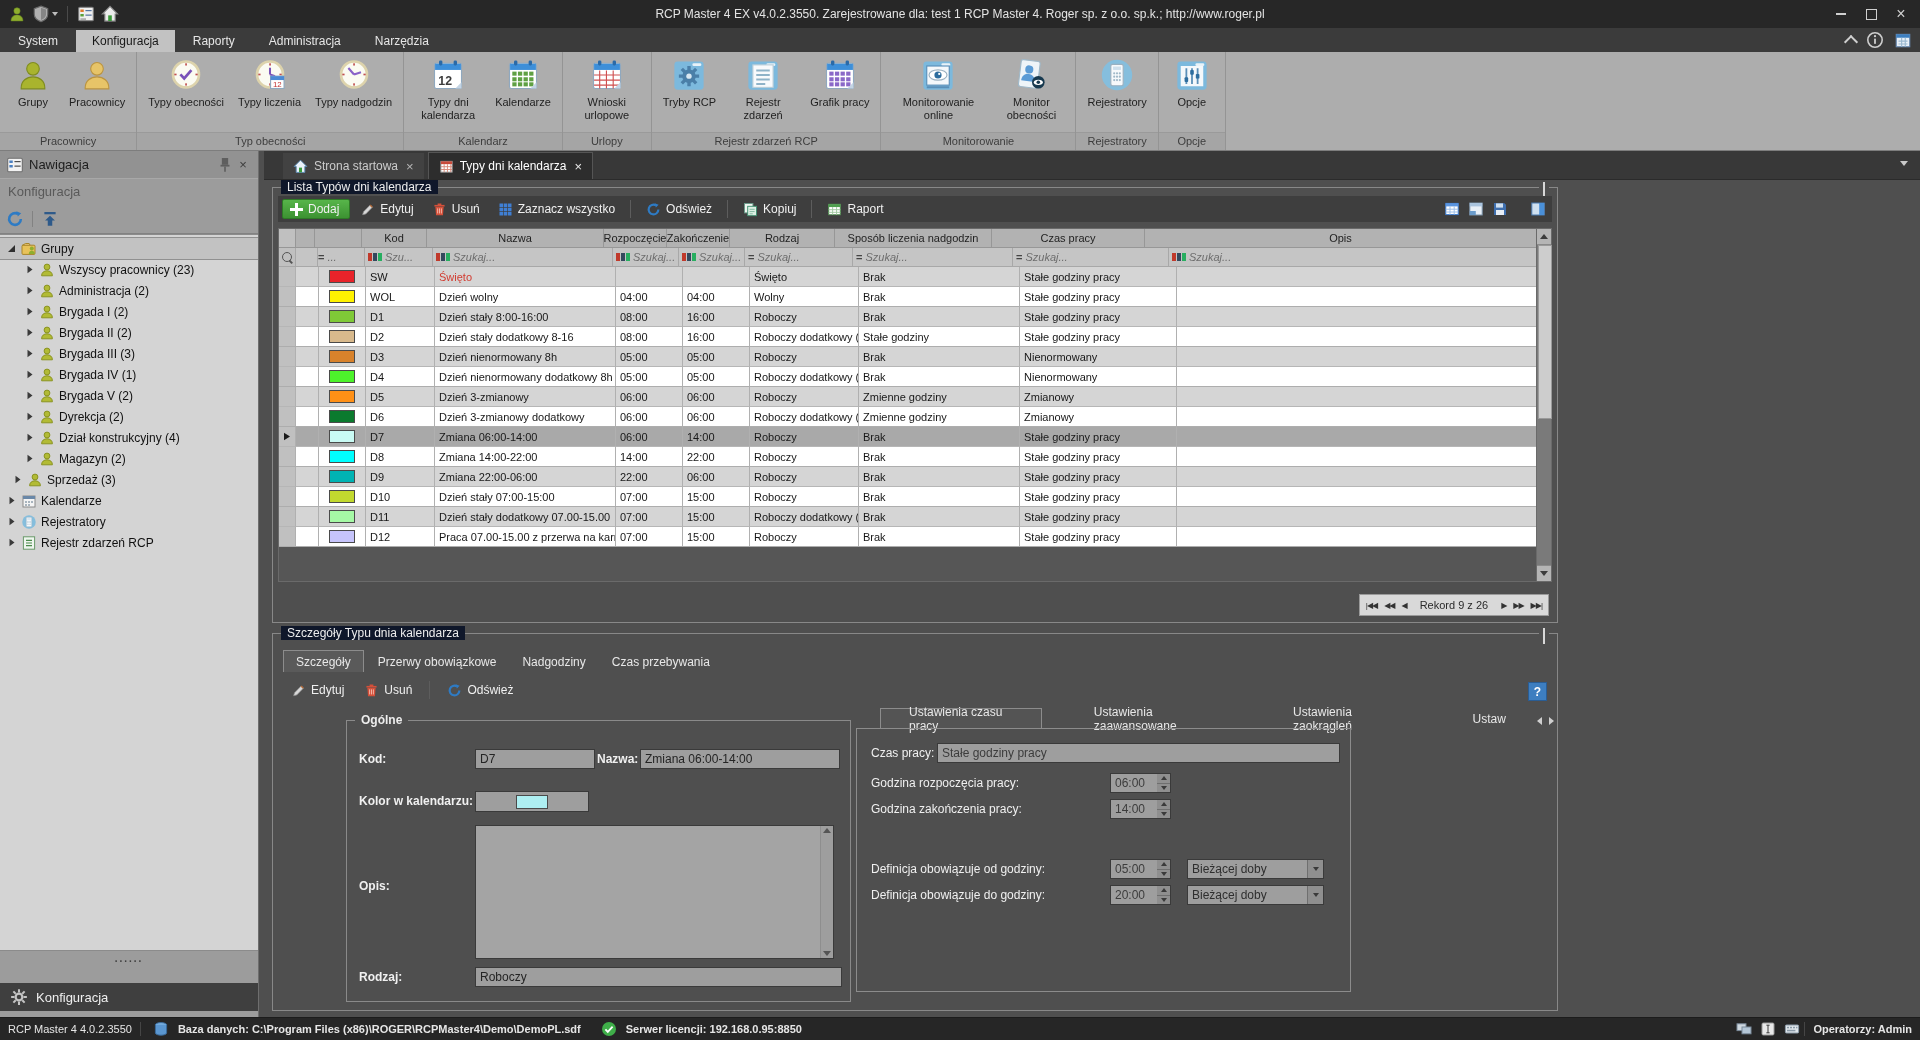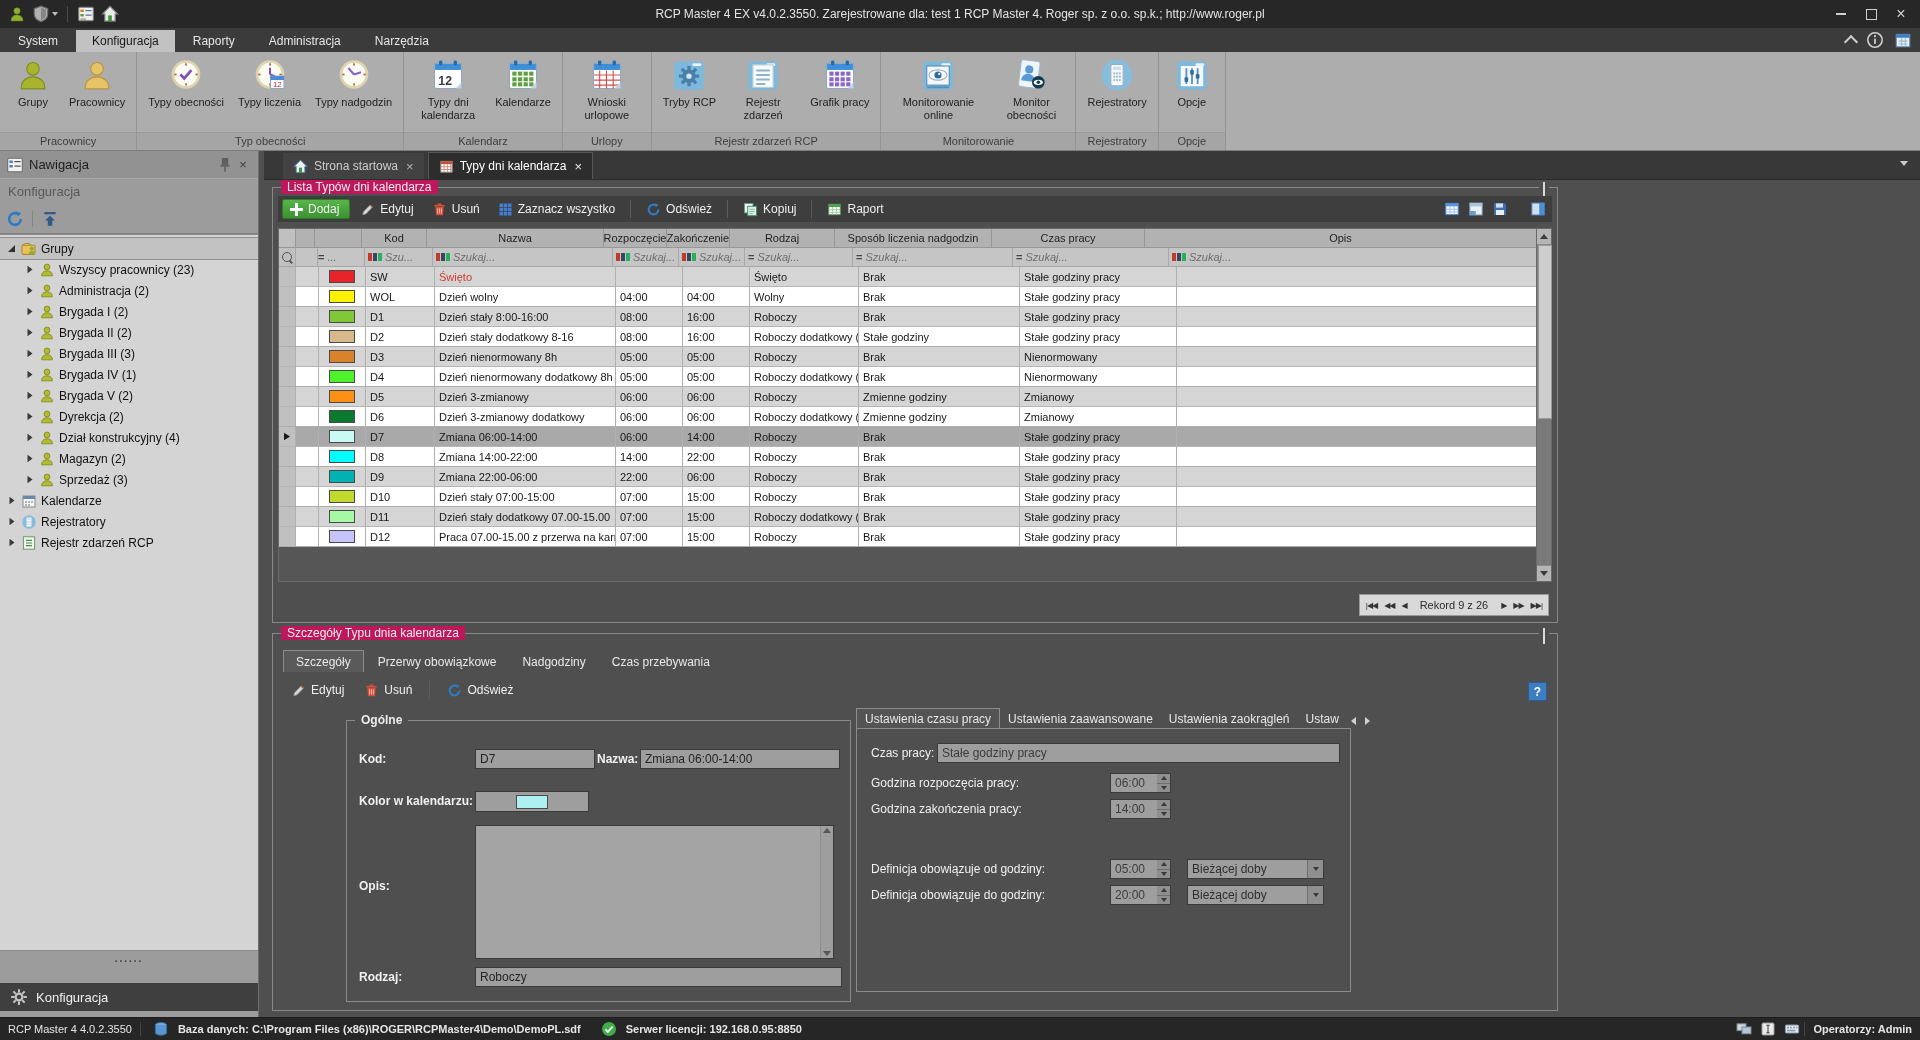--- a/index.html
+++ b/index.html
@@ -59,21 +59,21 @@
   .content{position:absolute;left:264px;top:151px;right:0;bottom:22px;background:#4f4f4f;}
   .doctabs{height:28px;background:#383838;border-bottom:1px solid #2b2b2b;display:flex;align-items:flex-end;position:relative;}
   .dtab{height:26px;display:flex;align-items:center;gap:6px;padding:0 10px;margin-right:4px;color:#cccccc;font-size:12px;background:#424242;}
   .dtab:first-of-type{margin-left:19px;}
   .dtab.active{background:#2d2d2d;color:#ffffff;border:1px solid #555;border-bottom:none;}
   .dtab .dclose{color:#b5b5b5;font-size:13px;margin-left:2px;}
   .dtab.active .dclose{color:#e8e8e8;}
   .dtabs-dd{position:absolute;right:12px;top:10px;width:0;height:0;border-left:4px solid transparent;border-right:4px solid transparent;border-top:5px solid #c9c9c9;}
   
   .gbox{position:absolute;border:1px solid #888888;}
-  .gbox-cap{position:absolute;top:-8px;left:8px;background:#be185d;padding:0 6px;color:#ededed;font-size:12px;white-space:nowrap;}
+  .gbox-cap{position:absolute;top:-8px;left:8px;background:#0f172a;padding:0 6px;color:#ededed;font-size:12px;white-space:nowrap;}
   .gbox-chev{position:absolute;top:-4px;right:8px;background:#4f4f4f;padding:0 4px;}
   .listbox{left:8px;top:36px;width:1284px;height:434px;}
   .detailbox{left:8px;top:482px;width:1284px;height:376px;}
   
   .ltoolbar{position:absolute;left:5px;right:5px;top:8px;height:26px;background:#3e3e3e;display:flex;align-items:center;gap:2px;padding:0 4px;}
   .ltb-btn{display:flex;align-items:center;gap:5px;color:#f0f0f0;font-size:12px;padding:2px 8px;}
   .ltb-btn svg{width:15px;height:15px;}
   .ltb-add{background:linear-gradient(#57b54a,#3c9232);border:1px solid #2e7a26;border-radius:2px;padding:2px 10px 2px 7px;}
   .plus{width:13px;height:13px;position:relative;}
   .plus:before{content:"";position:absolute;left:5px;top:0;width:3px;height:13px;background:#fff;}
@@ -139,21 +139,21 @@
   .ogolne .gbox-cap{font-weight:bold;}
   .flabel{position:absolute;color:#f0f0f0;font-size:12px;}
   .flabel.b{font-weight:bold;}
   .inp{position:absolute;background:#9e9e9e;border:1px solid #3a3a3a;display:flex;align-items:center;padding:0 4px;font-size:12px;color:#242424;height:18px;overflow:hidden;white-space:nowrap;}
   .opisbox{position:absolute;left:128px;top:104px;width:357px;height:132px;background:#a4a4a4;border:1px solid #3a3a3a;}
   .opis-scroll{position:absolute;right:0;top:0;bottom:0;width:12px;border-left:1px solid #8e8e8e;display:flex;flex-direction:column;justify-content:space-between;align-items:center;padding:2px 0;background:#9e9e9e;}
   .kolorbtn{position:absolute;left:128px;top:70px;width:112px;height:19px;background:#9e9e9e;border:1px solid #3a3a3a;display:flex;align-items:center;justify-content:center;}
   .kolorbtn .ksw{width:30px;height:12px;border:1px solid #4a4a4a;}
   
   .stabs{position:absolute;left:583px;top:74px;display:flex;align-items:flex-end;}
-  .settab{height:20px;display:flex;align-items:center;padding:0 8px;color:#e8e8e8;font-size:12px;}
+  .settab{height:20px;display:flex;align-items:center;padding:0 28px;color:#e8e8e8;font-size:12px;margin-left:24px;}
   .settab.active{background:#545454;border:1px solid #8c8c8c;border-bottom:none;}
   .stab-arr{width:14px;height:16px;display:flex;align-items:center;justify-content:center;}
   .tri-l{width:0;height:0;border-top:4px solid transparent;border-bottom:4px solid transparent;border-right:5px solid #cfcfcf;}
   .tri-r2{width:0;height:0;border-top:4px solid transparent;border-bottom:4px solid transparent;border-left:5px solid #cfcfcf;}
   .setpanel{position:absolute;left:583px;top:94px;width:493px;height:262px;border:1px solid #8c8c8c;}
   .setpanel .flabel{font-weight:normal;}
   .spin{position:absolute;width:13px;display:flex;flex-direction:column;border:1px solid #3a3a3a;border-left:none;height:18px;}
   .spin span{flex:1;background:#8f8f8f;display:flex;align-items:center;justify-content:center;}
   .spin span:first-child{border-bottom:1px solid #6f6f6f;}
   .tri-u{width:0;height:0;border-left:3px solid transparent;border-right:3px solid transparent;border-bottom:4px solid #3a3a3a;}
@@ -705,21 +705,21 @@
           </svg>
         </span>
         <span class="ticon">
           <svg viewBox="0 0 16 16">
             <circle cx="8" cy="5" r="2.9" fill="#b2bb35" stroke="#8a9322"></circle>
             <path d="M2.6 13.8c0-3.3 2.4-5 5.4-5s5.4 1.7 5.4 5z" fill="#b2bb35" stroke="#8a9322"></path>
           </svg>
         </span>
         <span class="tlabel">Magazyn (2)</span>
       </div>
-      <div class="titem" style="padding-left: 24px;">
+      <div class="titem" style="padding-left: 12px;">
         <span class="tarrow">
           <svg width="9" height="9" viewBox="0 0 9 9">
             <path d="M2.5 0.8l5 3.7-5 3.7z" fill="#3a3a3a"></path>
           </svg>
         </span>
         <span class="ticon">
           <svg viewBox="0 0 16 16">
             <circle cx="8" cy="5" r="2.9" fill="#b2bb35" stroke="#8a9322"></circle>
             <path d="M2.6 13.8c0-3.3 2.4-5 5.4-5s5.4 1.7 5.4 5z" fill="#b2bb35" stroke="#8a9322"></path>
           </svg>

